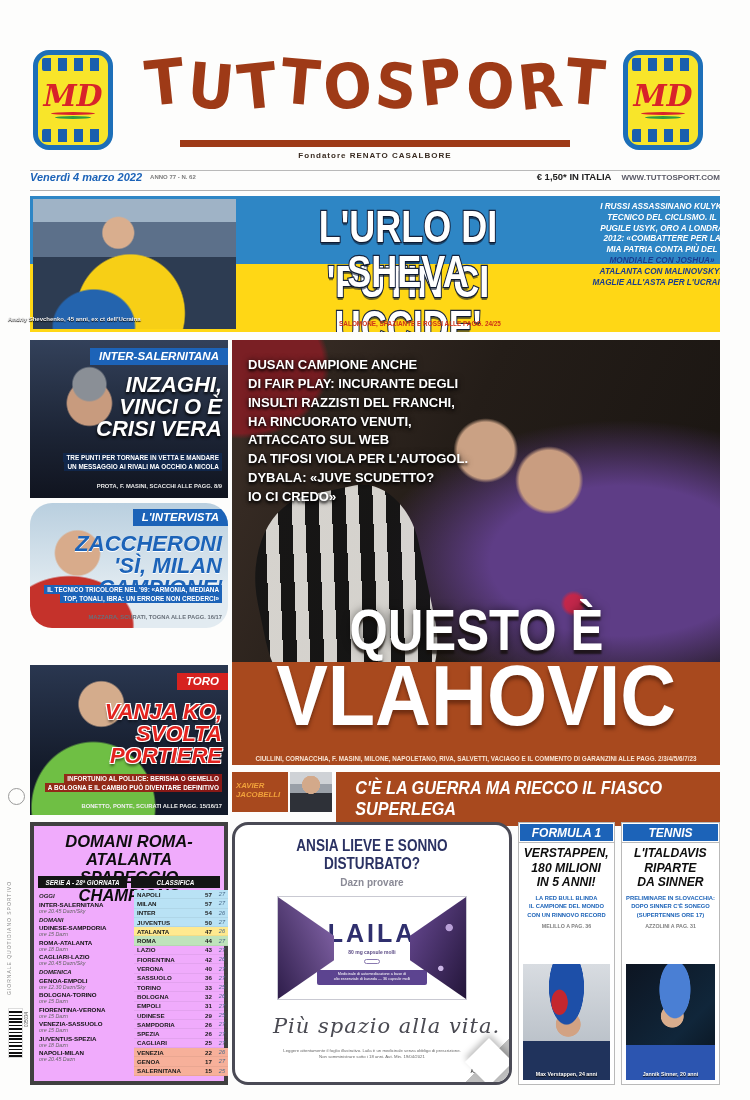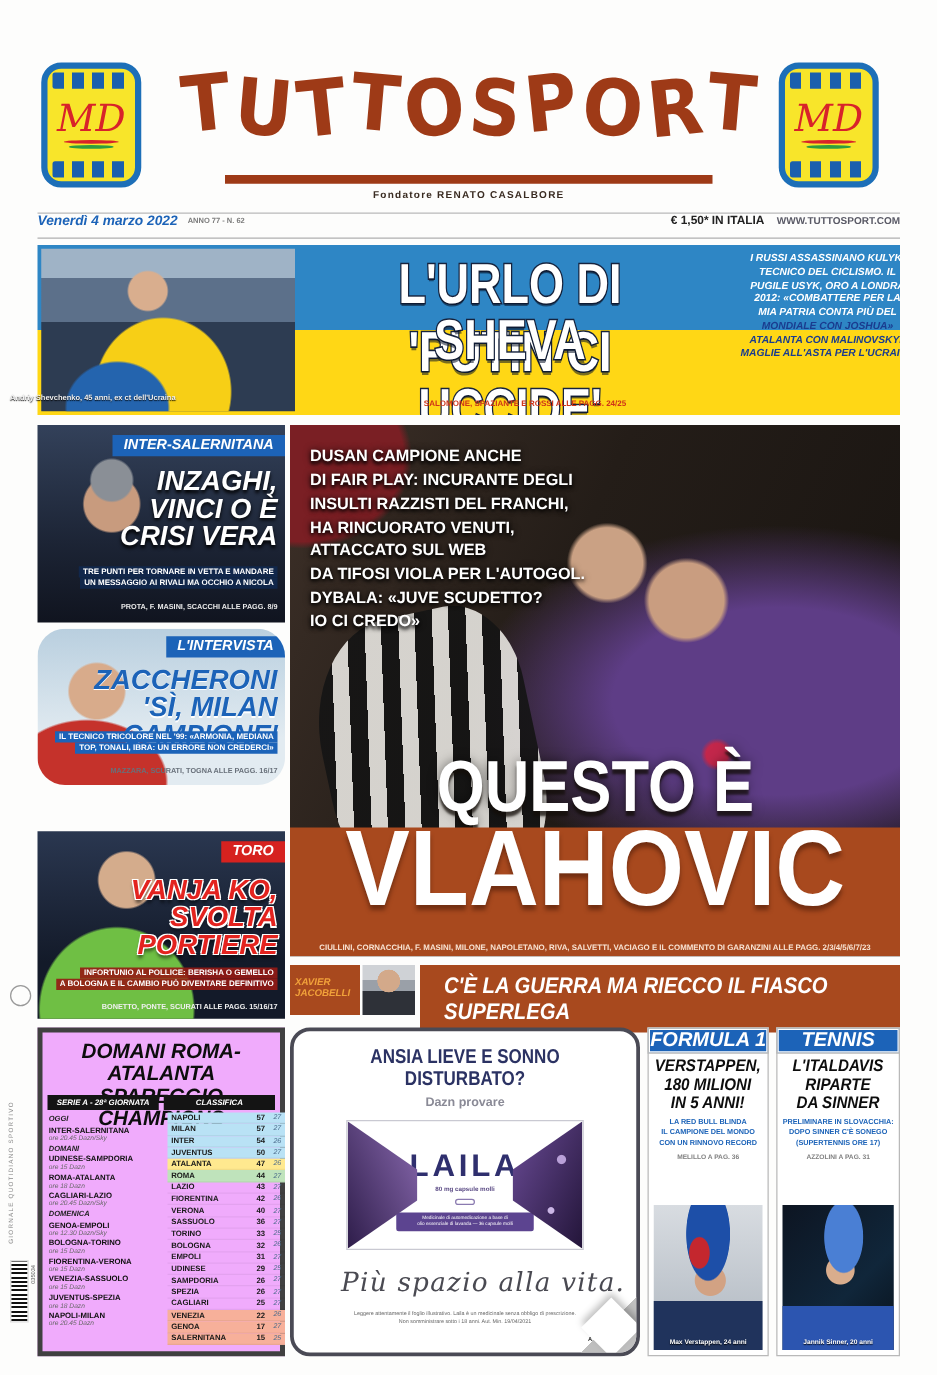--- a/index.html
+++ b/index.html
@@ -8,21 +8,21 @@
   .abs{position:absolute;}
   .pre{white-space:pre-line;}
   .cx{display:inline-block;transform:scaleX(.85);transform-origin:center;}
   .cx9{display:inline-block;transform:scaleX(.9);transform-origin:center;}
   .cx8{display:inline-block;transform:scaleX(.8);transform-origin:center;}
 
   
   .md-logo{top:50px;width:80px;height:100px;border:5px solid #1d6fb8;border-radius:16px;background:#f8e52a;padding:3px 4px;display:flex;flex-direction:column;justify-content:space-between;}
   .md-left{left:33px;} .md-right{left:623px;}
   .md-strip{height:13px;background:repeating-linear-gradient(90deg,#1a5fae 0 9px,#f8e52a 9px 16px);border-radius:2px;}
-  .md-text{text-align:center;font-family:"DejaVu Serif",serif;font-weight:normal;font-style:italic;font-size:30px;color:#d8232a;line-height:1;}
+  .md-text{text-align:center;font-family:"DejaVu Serif",serif;font-weight:bold;font-style:italic;font-size:30px;color:#d8232a;line-height:1;}
   .md-swash{width:44px;height:3px;border-radius:50%;margin:1px auto;}
   .md-swash.r{background:#d8232a;} .md-swash.g{background:#2f9e3f;width:36px;}
   .masthead-title{left:120px;top:54px;width:510px;text-align:center;font-family:"DejaVu Sans",sans-serif;font-weight:900;font-size:62px;line-height:1;color:var(--rust,#9e3a17);letter-spacing:0px;}
   .masthead-title span{display:inline-block;}
   .masthead-rule{left:180px;top:140px;width:390px;height:7px;background:var(--rust,#9e3a17);}
   .founder{left:120px;top:151px;width:510px;text-align:center;font-size:8px;font-weight:bold;color:#3a2c22;letter-spacing:1px;}
 
   
   .dateline{left:30px;top:170px;width:690px;height:21px;border-top:1px solid #b9b9b9;border-bottom:1px solid #b0b0b0;display:flex;}
   .date-txt{color:#1c63b8;font-weight:bold;font-style:italic;font-size:11px;}
@@ -133,21 +133,21 @@
   .ad-script{text-align:center;margin-top:14px;font-family:"DejaVu Serif",serif;font-style:italic;font-size:21px;color:#4a4a52;letter-spacing:1px;padding-left:29px;}
   .ad-legal{text-align:center;margin-top:10px;font-size:4.3px;color:#666;line-height:1.5;padding:0 26px;}
   .ad-brand{position:absolute;right:10px;bottom:8px;text-align:center;font-size:4.6px;font-weight:bold;color:#333;}
   .ad-flame{width:9px;height:9px;margin:0 auto 1px;background:#c4272e;clip-path:polygon(50% 0,100% 100%,0 100%);}
   .curl{position:absolute;right:-1px;bottom:-1px;width:46px;height:46px;background:linear-gradient(315deg,#bfbfbf 0 50%,rgba(0,0,0,0) 50%);}
   .curl::after{content:"";position:absolute;right:4px;bottom:4px;width:34px;height:34px;background:#fff;box-shadow:-3px -3px 6px rgba(0,0,0,.25);transform:rotate(45deg);}
 
   
   .sbox{top:822px;height:263px;border:1px solid #b9b9b9;background:#fff;}
   .sbox-f1{left:518px;width:97px;} .sbox-tn{left:621px;width:99px;}
-  .sbox-head{height:19px;background:var(--blue,#1c63b8);border:1.5px solid #fff;outline:1px solid #b9b9b9;display:flex;align-items:center;justify-content:center;color:#fff;font-weight:900;font-style:italic;font-size:16px;}
+  .sbox-head{height:19px;background:var(--blue,#1c63b8);border:1.5px solid #fff;outline:1px solid #b9b9b9;display:flex;align-items:center;justify-content:center;color:#fff;font-weight:900;font-style:italic;font-size:12px;}
   .sbox-h{text-align:center;font-weight:900;font-style:italic;font-size:13.5px;line-height:1.08;color:#0d0d0d;margin-top:4px;}
   .sbox-sub{text-align:center;font-weight:800;font-size:5.8px;line-height:1.5;color:var(--blue,#1c63b8);margin-top:4px;}
   .sbox-by{text-align:center;font-size:5.3px;font-weight:bold;color:#808080;margin-top:3px;}
   .sbox-photo{position:absolute;left:4px;right:4px;bottom:4px;height:116px;}
   .sbox-cap{position:absolute;left:0;right:0;bottom:3px;text-align:center;color:#fff;font-size:5.3px;font-weight:bold;text-shadow:0 1px 1px #000;}
   .photo-f1{background:
       radial-gradient(ellipse at 42% 33%, #c4272e 0 11%, rgba(0,0,0,0) 12%),
       radial-gradient(ellipse at 50% 20%, #1d4fa8 0 28%, rgba(0,0,0,0) 29%),
       radial-gradient(circle at 52% 52%, #d2a283 0 16%, rgba(0,0,0,0) 17%),
       linear-gradient(180deg,rgba(0,0,0,0) 66%,#20335c 66%),

